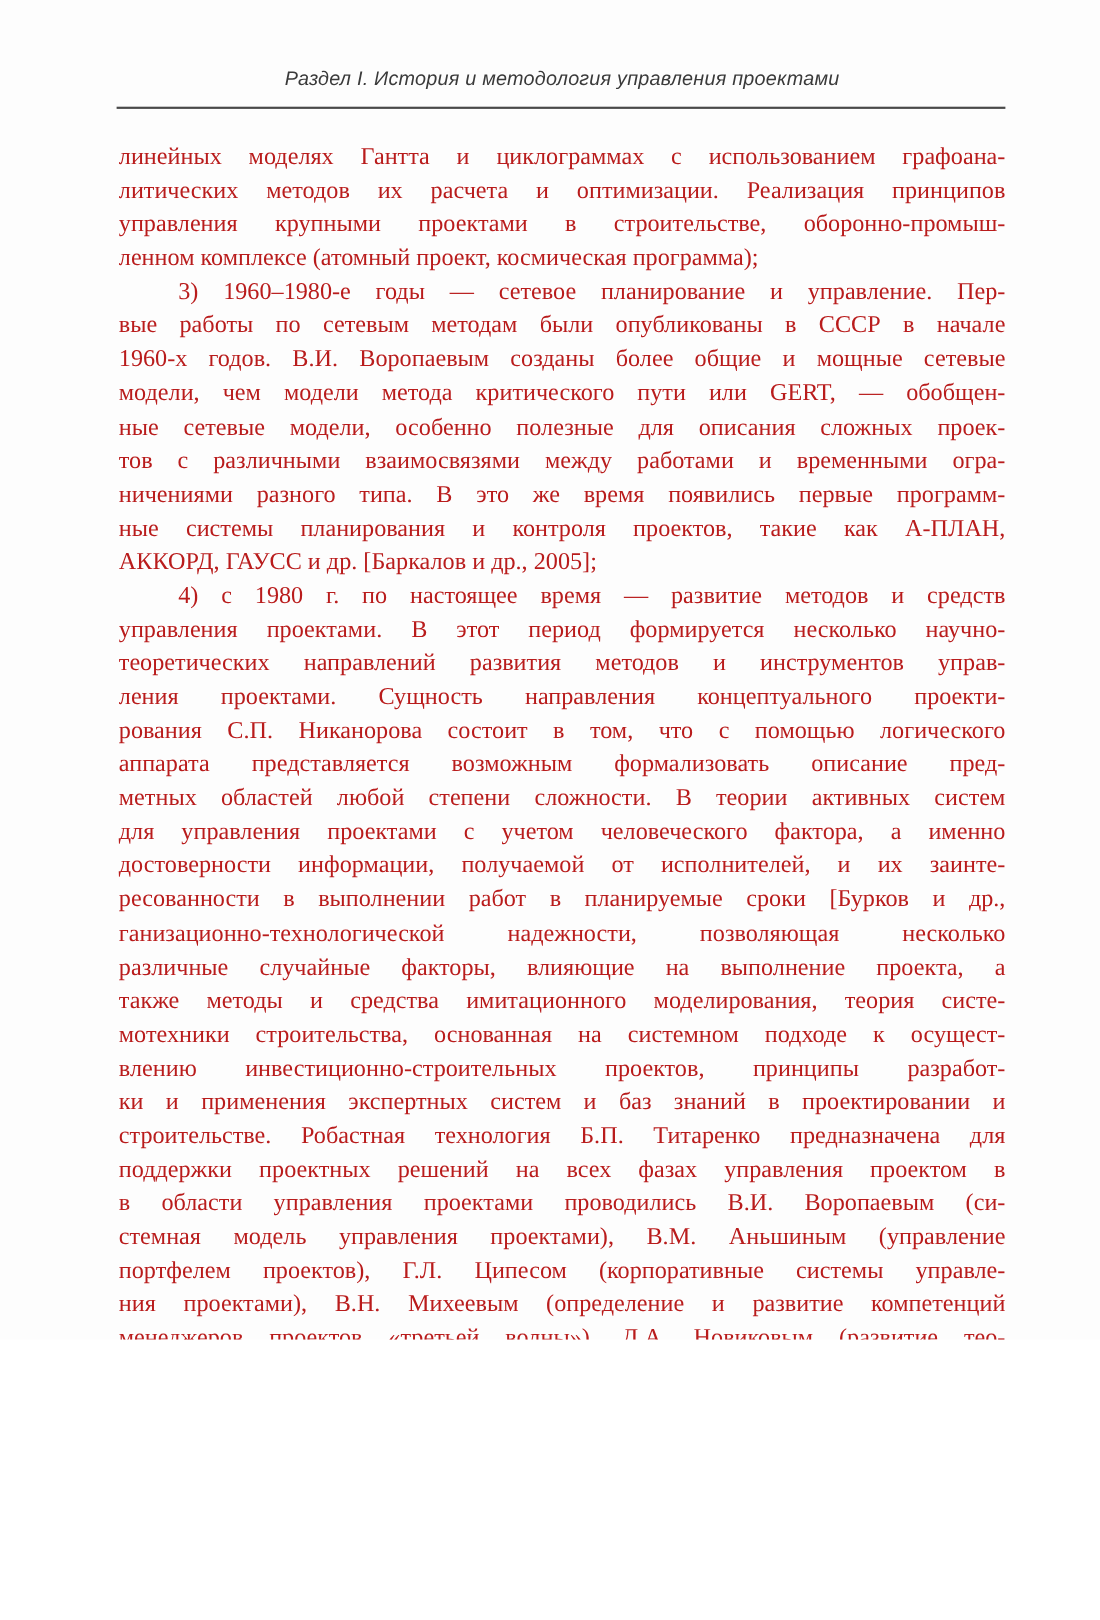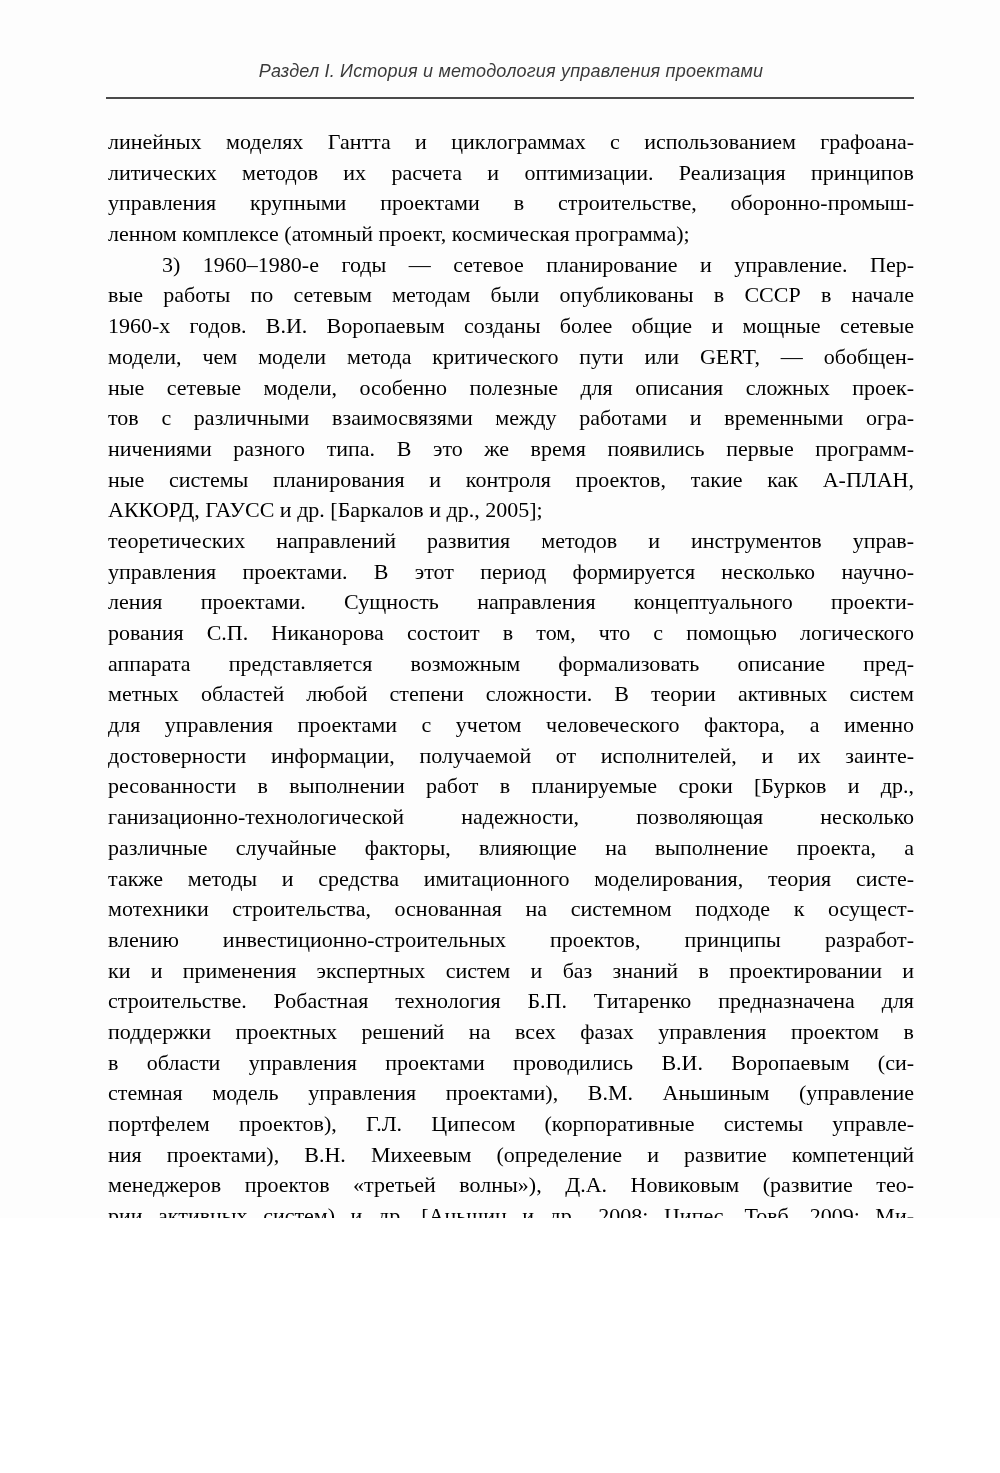--- a/index.html
+++ b/index.html
@@ -38,21 +38,21 @@
     border: none;
   }
   
   .body-text {
     position: absolute;
     top: 127px;
     left: 108px;
     width: 806px;
     font-size: 22px;
     line-height: 30.7px;
-    color: #000000;
+    color: #b91c1c;
   }
   .paragraph { margin: 0; padding: 0; }
   .line {
     text-align: justify;
     text-align-last: justify;
     white-space: normal;
     height: 30.7px;
     overflow: visible;
   }
   .line.last { text-align-last: left; }
@@ -93,22 +93,23 @@
         <div class="line">вые работы по сетевым методам были опубликованы в СССР в начале</div>
         <div class="line">1960-х годов. В.И. Воропаевым созданы более общие и мощные сетевые</div>
         <div class="line">модели, чем модели метода критического пути или GERT, — обобщен-</div>
         <div class="line">ные сетевые модели, особенно полезные для описания сложных проек-</div>
         <div class="line">тов с различными взаимосвязями между работами и временными огра-</div>
         <div class="line">ничениями разного типа. В это же время появились первые программ-</div>
         <div class="line">ные системы планирования и контроля проектов, такие как А-ПЛАН,</div>
         <div class="line last">АККОРД, ГАУСС и др. [Баркалов и др., 2005];</div>
       </div>
       <div class="paragraph">
+        <div class="line indent">4) с 1980 г. по настоящее время — развитие методов и средств</div>
+        <div class="line">управления проектами. В этот период формируется несколько научно-</div>
         <div class="line">теоретических направлений развития методов и инструментов управ-</div>
-        <div class="line">управления проектами. В этот период формируется несколько научно-</div>
         <div class="line">ления проектами. Сущность направления концептуального проекти-</div>
         <div class="line">рования С.П. Никанорова состоит в том, что с помощью логического</div>
         <div class="line">аппарата представляется возможным формализовать описание пред-</div>
         <div class="line">метных областей любой степени сложности. В теории активных систем</div>
         <div class="line">для управления проектами с учетом человеческого фактора, а именно</div>
         <div class="line">достоверности информации, получаемой от исполнителей, и их заинте-</div>
         <div class="line">ресованности в выполнении работ в планируемые сроки [Бурков и др.,</div>
         <div class="line">ганизационно-технологической надежности, позволяющая несколько</div>
         <div class="line">различные случайные факторы, влияющие на выполнение проекта, а</div>
         <div class="line">также методы и средства имитационного моделирования, теория систе-</div>

